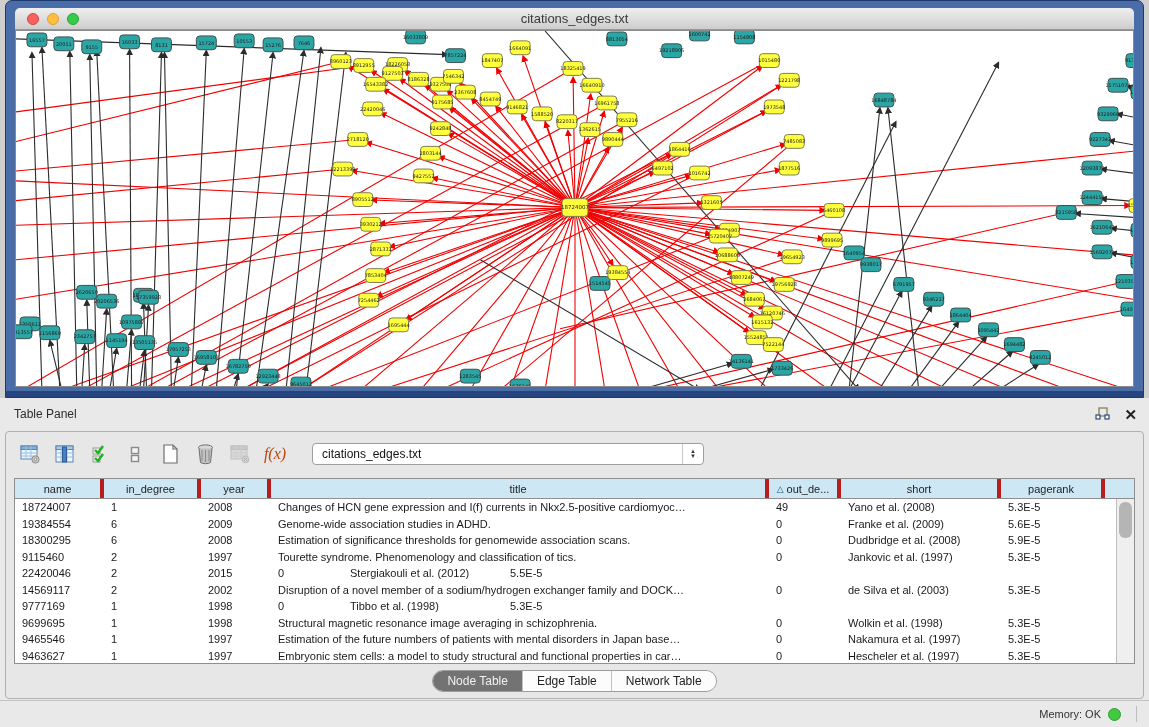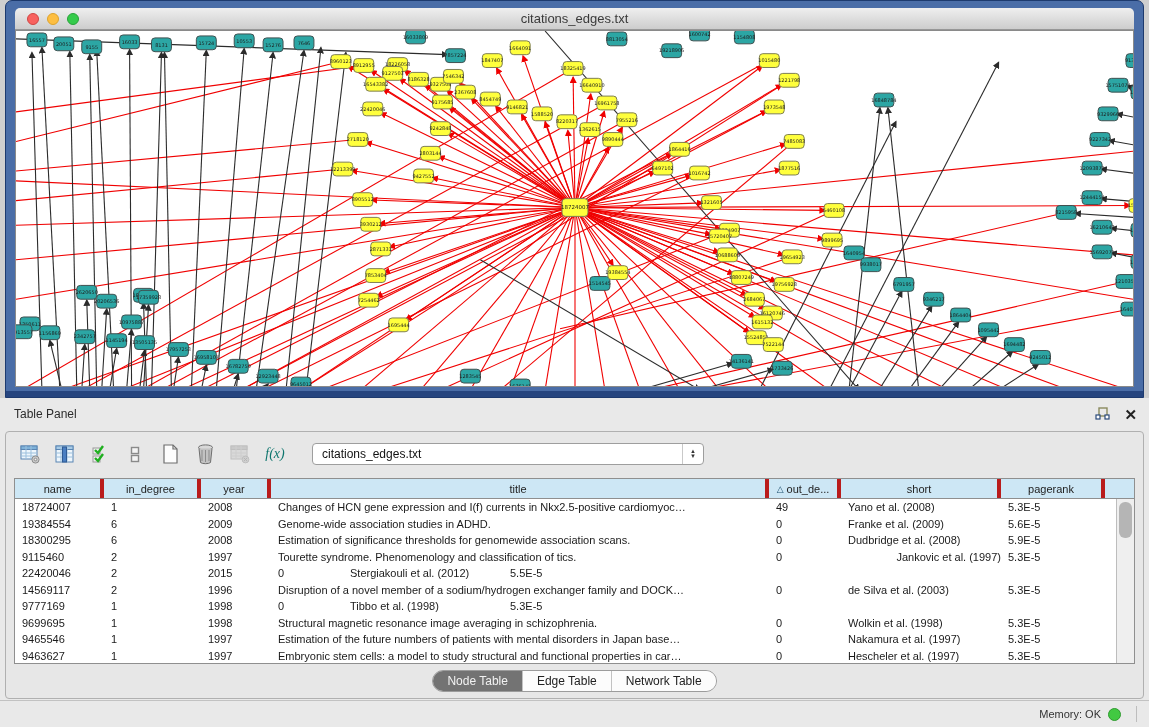--- a/index.html
+++ b/index.html
@@ -28,21 +28,21 @@
   .panel-header{height:32px;display:flex;align-items:center;padding:0 12px 0 14px;
     font-size:12px;color:#2c2c2c;}
   .panel-actions{margin-left:auto;display:flex;align-items:center;gap:14px;}
   .panel-actions .pa{cursor:default;display:inline-flex;align-items:center;}
   .close-x{font-size:15px;font-weight:bold;color:#222;line-height:1;}
   .panel-body{position:absolute;left:5px;right:5px;top:33px;bottom:28px;
     background:#e7e7e7;border:1px solid #b0b0b0;border-radius:4px;
     display:flex;flex-direction:column;box-sizing:border-box;}
   .toolbar{flex:0 0 44px;display:flex;align-items:center;padding-left:12px;gap:11px;}
   .tbtn{width:24px;height:24px;display:inline-flex;align-items:center;justify-content:center;}
-  .fx{font-family:"Liberation Serif",serif;font-style:italic;font-size:14px;color:#0f766e;}
+  .fx{font-family:"Liberation Serif",serif;font-style:italic;font-size:16px;color:#c2410c;}
   .combo{margin-left:14px;width:392px;height:22px;background:#fff;border:1px solid #9e9e9e;
     border-radius:4px;display:flex;align-items:center;font-size:12px;color:#111;box-sizing:border-box;}
   .combo .ctext{flex:1;padding-left:9px;white-space:nowrap;overflow:hidden;}
   .combo .carrows{flex:0 0 20px;display:flex;flex-direction:column;align-items:center;
     justify-content:center;font-size:6px;line-height:5px;color:#333;border-left:1px solid #c9c9c9;height:100%;}
 
   .table-wrap{flex:1;margin:2px 8px 0 8px;position:relative;background:#fff;
     border:1px solid #8f8f8f;overflow:hidden;}
   .thead{height:20px;display:flex;background:#cde7f5;border-bottom:1px solid #8f8f8f;box-sizing:border-box;}
   .th{font-size:11px;color:#222;display:flex;align-items:center;justify-content:center;
@@ -622,35 +622,35 @@
               <div class="td" style="width: 72px;">0</div>
               <div class="td" style="width: 160px;">Dudbridge et al. (2008)</div>
               <div class="td" style="width: 104px;">5.9E-5</div>
             </div>
             <div class="trow">
               <div class="td" style="width: 89px;">9115460</div>
               <div class="td" style="width: 97px;">2</div>
               <div class="td" style="width: 70px;">1997</div>
               <div class="td" style="width: 498px;">Tourette syndrome. Phenomenology and classification of tics.</div>
               <div class="td" style="width: 72px;">0</div>
-              <div class="td" style="width: 160px; text-align: right;">Jankovic et al. (1997)</div>
+              <div class="td" style="width: 160px;">Jankovic et al. (1997)</div>
               <div class="td" style="width: 104px;">5.3E-5</div>
             </div>
             <div class="trow">
               <div class="td" style="width: 89px;">22420046</div>
               <div class="td" style="width: 97px;">2</div>
               <div class="td" style="width: 70px;">2015</div>
               <div class="td" style="width: 72px;">0</div>
               <div class="td" style="width: 160px;">Stergiakouli et al. (2012)</div>
               <div class="td" style="width: 104px;">5.5E-5</div>
             </div>
             <div class="trow">
               <div class="td" style="width: 89px;">14569117</div>
               <div class="td" style="width: 97px;">2</div>
-              <div class="td" style="width: 70px;">1996</div>
+              <div class="td" style="width: 70px;">2002</div>
               <div class="td" style="width: 498px;">Disruption of a novel member of a sodium/hydrogen exchanger family and DOCK…</div>
               <div class="td" style="width: 72px;">0</div>
               <div class="td" style="width: 160px;">de Silva et al. (2003)</div>
               <div class="td" style="width: 104px;">5.3E-5</div>
             </div>
             <div class="trow">
               <div class="td" style="width: 89px;">9777169</div>
               <div class="td" style="width: 97px;">1</div>
               <div class="td" style="width: 70px;">1998</div>
               <div class="td" style="width: 72px;">0</div>

